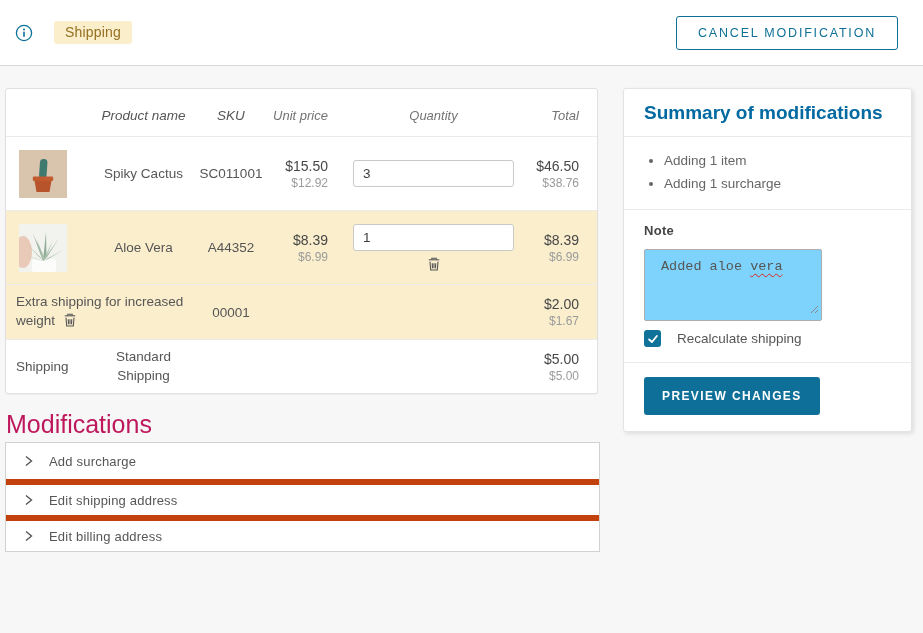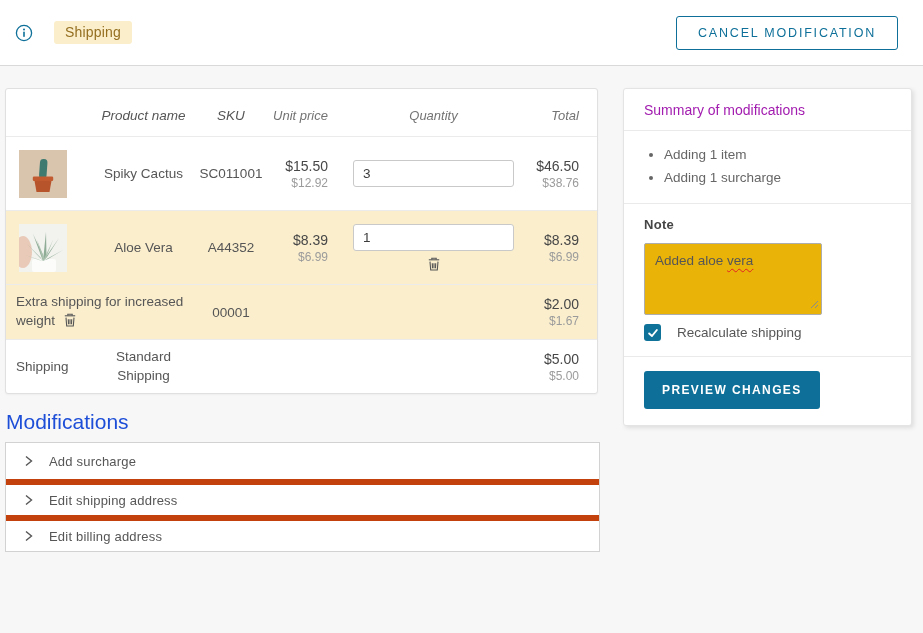--- a/index.html
+++ b/index.html
@@ -67,51 +67,51 @@
   .qty-trash { margin-top:5px; cursor:pointer; display:inline-flex; }
   .c-span2 {
     grid-column:1 / 3; padding:0 6px 0 10px; font-size:13.5px; color:#565656; line-height:1.4;
   }
   .inline-trash { display:inline-flex; vertical-align:-3px; margin-left:7px; cursor:pointer; }
   .c-first { padding-left:10px; font-size:13.5px; color:#565656; }
   .c-method { text-align:center; font-size:13.5px; color:#565656; line-height:1.4; padding:0 14px; }
 
   .mods-title {
     position:absolute; left:6px; top:410px;
-    font-size:21px; font-weight:400; color:#1d4ed8;
+    font-size:25px; font-weight:400; color:#be185d;
   }
   .accordion {
     position:absolute; left:5px; top:442px; width:595px;
     background:#fff; border:1px solid #d2d2d2;
   }
   .acc-row {
     height:36px; display:flex; align-items:center; padding-left:17px;
     cursor:pointer; background:#fff;
   }
   .acc-row + .acc-row { border-top:6px solid #c2410c; }
   .acc-chevron { display:inline-flex; margin-right:15px; }
   .acc-label { font-size:13px; font-weight:500; color:#565656; letter-spacing:.2px; }
 
   
   .summary-panel {
     position:absolute; left:623px; top:88px; width:289px;
     background:#fff; border:1px solid #e4e4e4; border-radius:3px;
     box-shadow:2px 2px 4px rgba(0,0,0,.10);
   }
   .sp-header { padding:13px 20px 12px; border-bottom:1px solid #eaeaea; }
-  .sp-title { font-size:14px; font-weight:400; color:#a21caf; }
+  .sp-title { font-size:19px; font-weight:700; color:#0369a1; }
   .sp-bullets { padding:12px 20px 14px 24px; border-bottom:1px solid #eaeaea; }
   .sp-bullets ul { list-style:disc; padding-left:16px; }
   .sp-bullets li { font-size:13.5px; color:#666; padding:4px 0; }
   .sp-note { padding:13px 20px 15px; border-bottom:1px solid #eaeaea; }
   .note-label { font-size:13px; font-weight:700; color:#454545; letter-spacing:.3px; }
   .note-box {
     position:relative; margin-top:11px; width:178px; height:72px;
-    border:1px solid #adadad; border-radius:2px; background:#eab308;
-    padding:9px 10px; font-size:13.5px; color:#565656; cursor:text;
+    border:1px solid #adadad; border-radius:2px; background:#7dd3fc;
+    padding:9px 16px; font-size:13.5px; color:#565656; cursor:text;font-family:Liberation Mono, monospace;
   }
   .misspelled {
     text-decoration-line:underline; text-decoration-style:wavy;
     text-decoration-color:#e02424; text-decoration-thickness:1px;
     text-underline-offset:3px;
   }
   .resize-handle { position:absolute; right:2px; bottom:2px; }
   .check-row { display:flex; align-items:center; margin-top:9px; cursor:pointer; }
   .checkbox {
     width:17px; height:17px; border-radius:3px; background:#0e7299;

